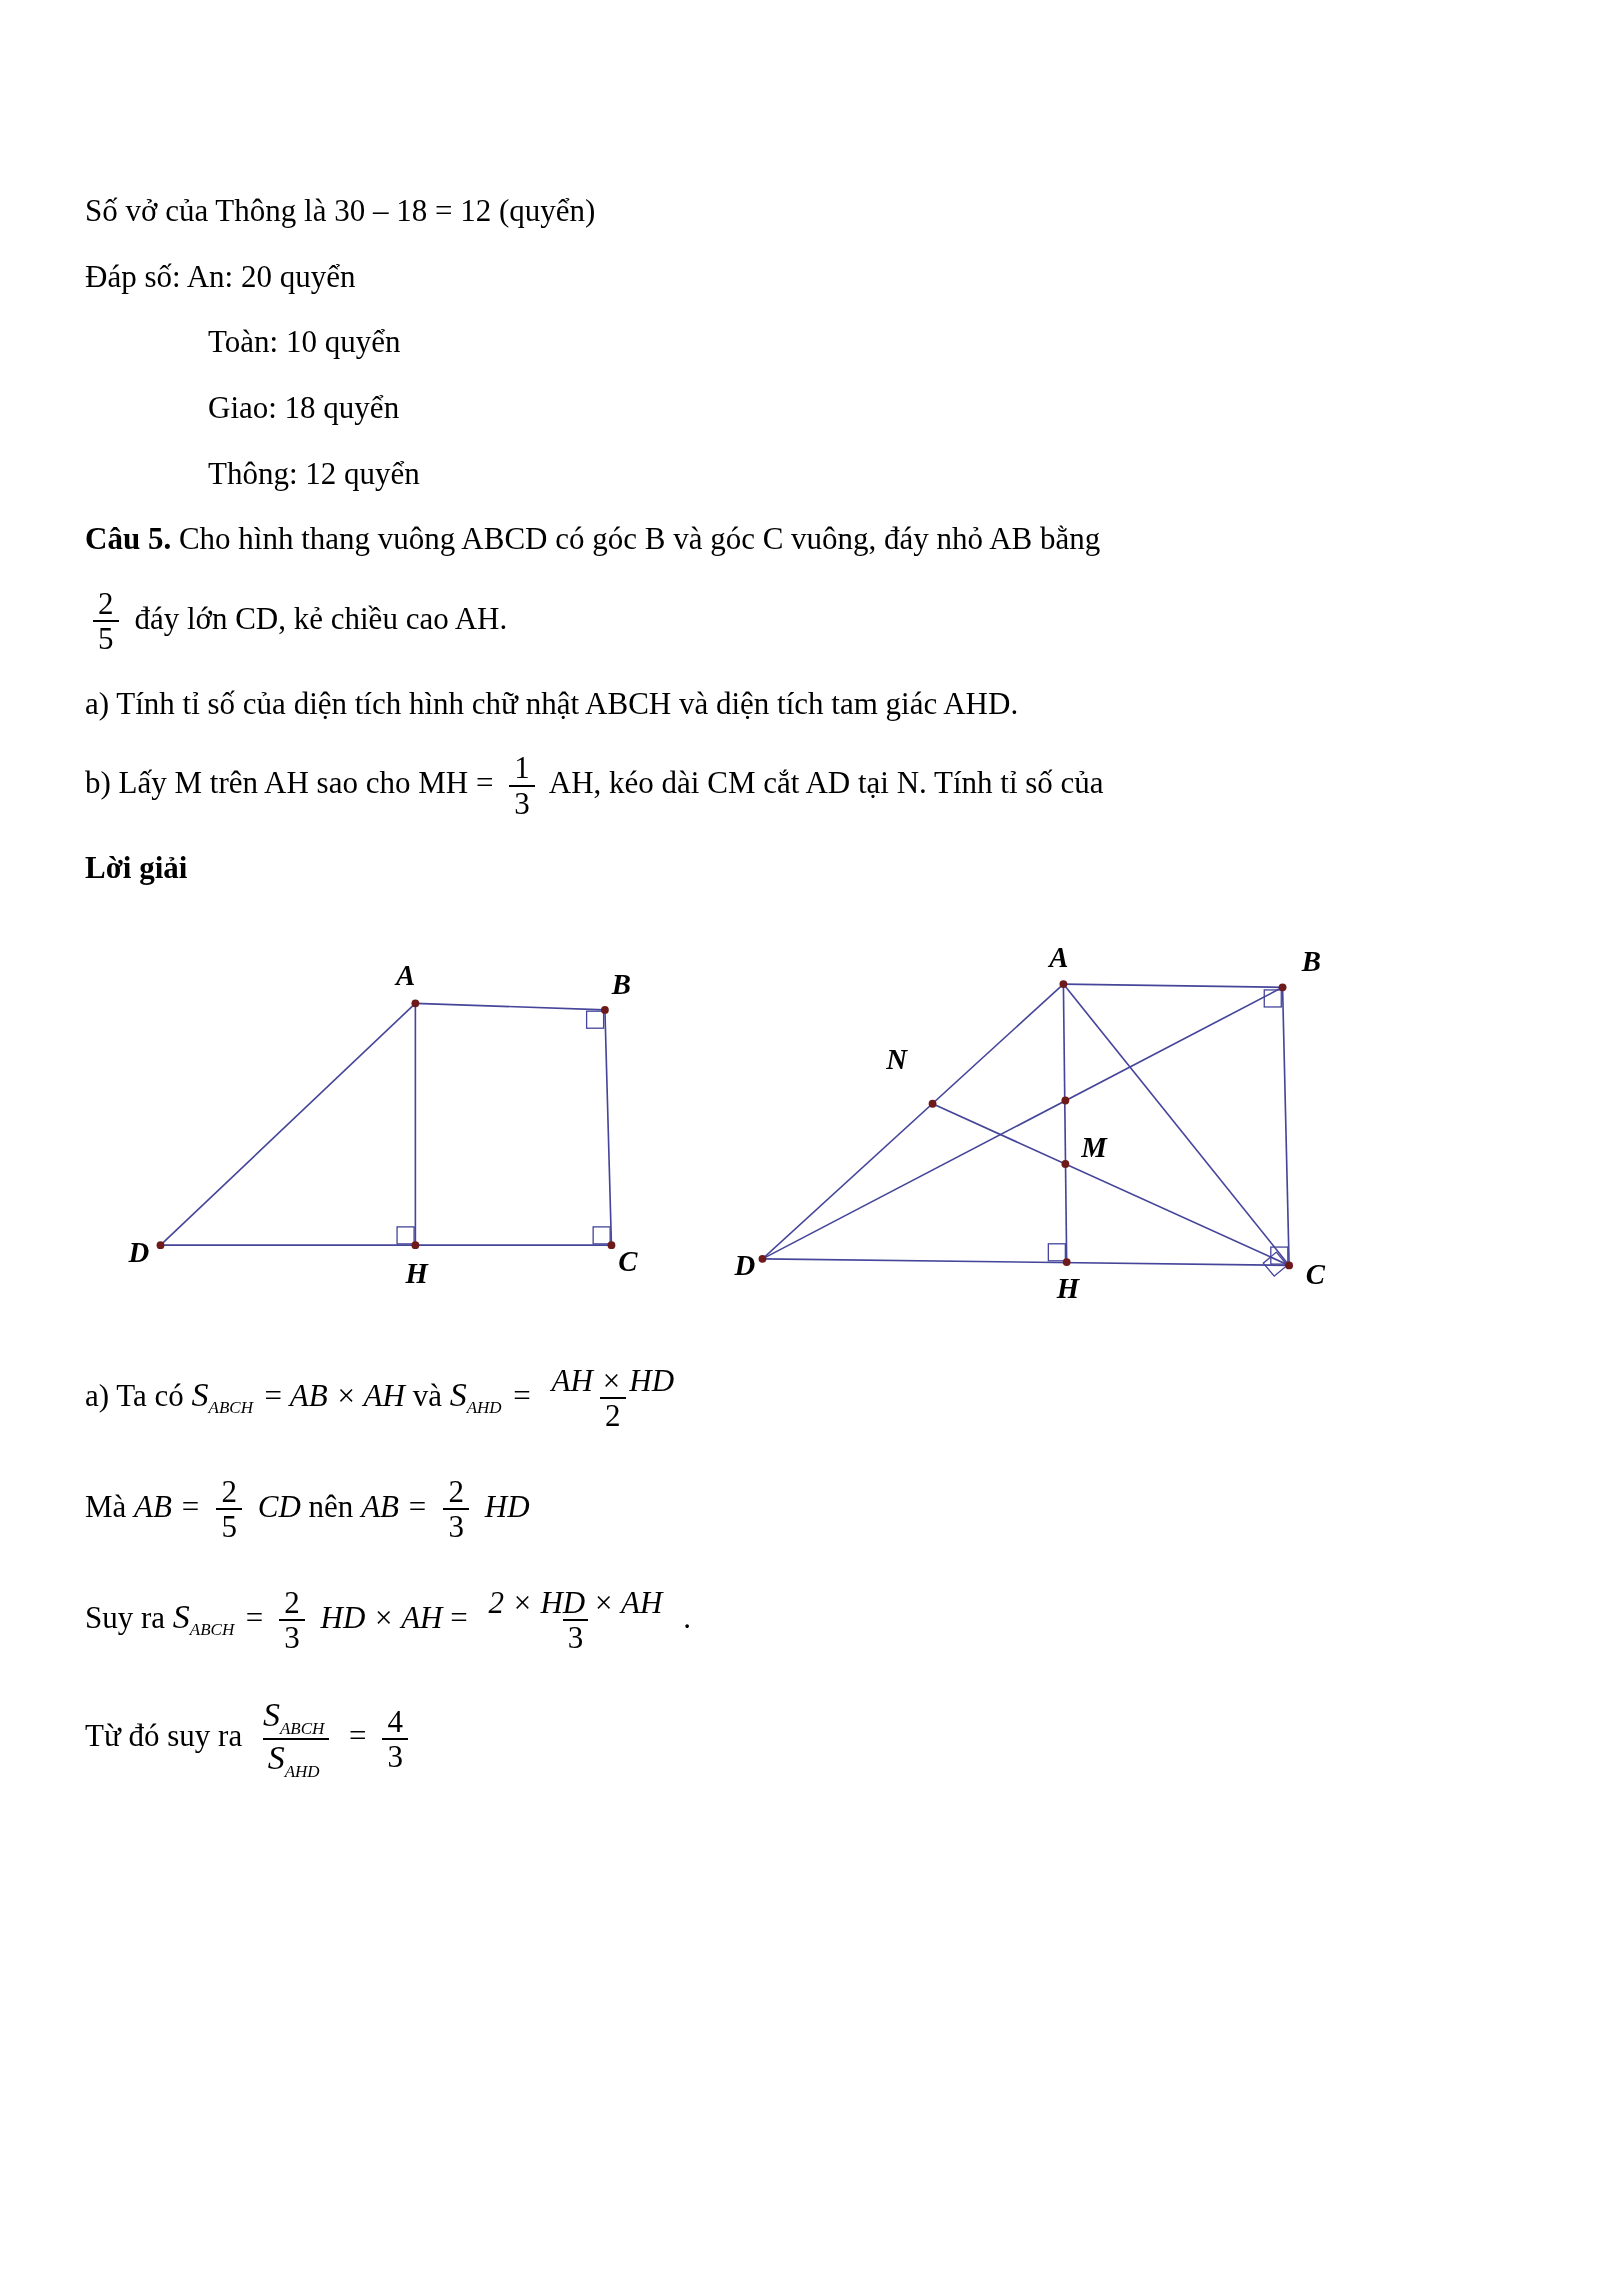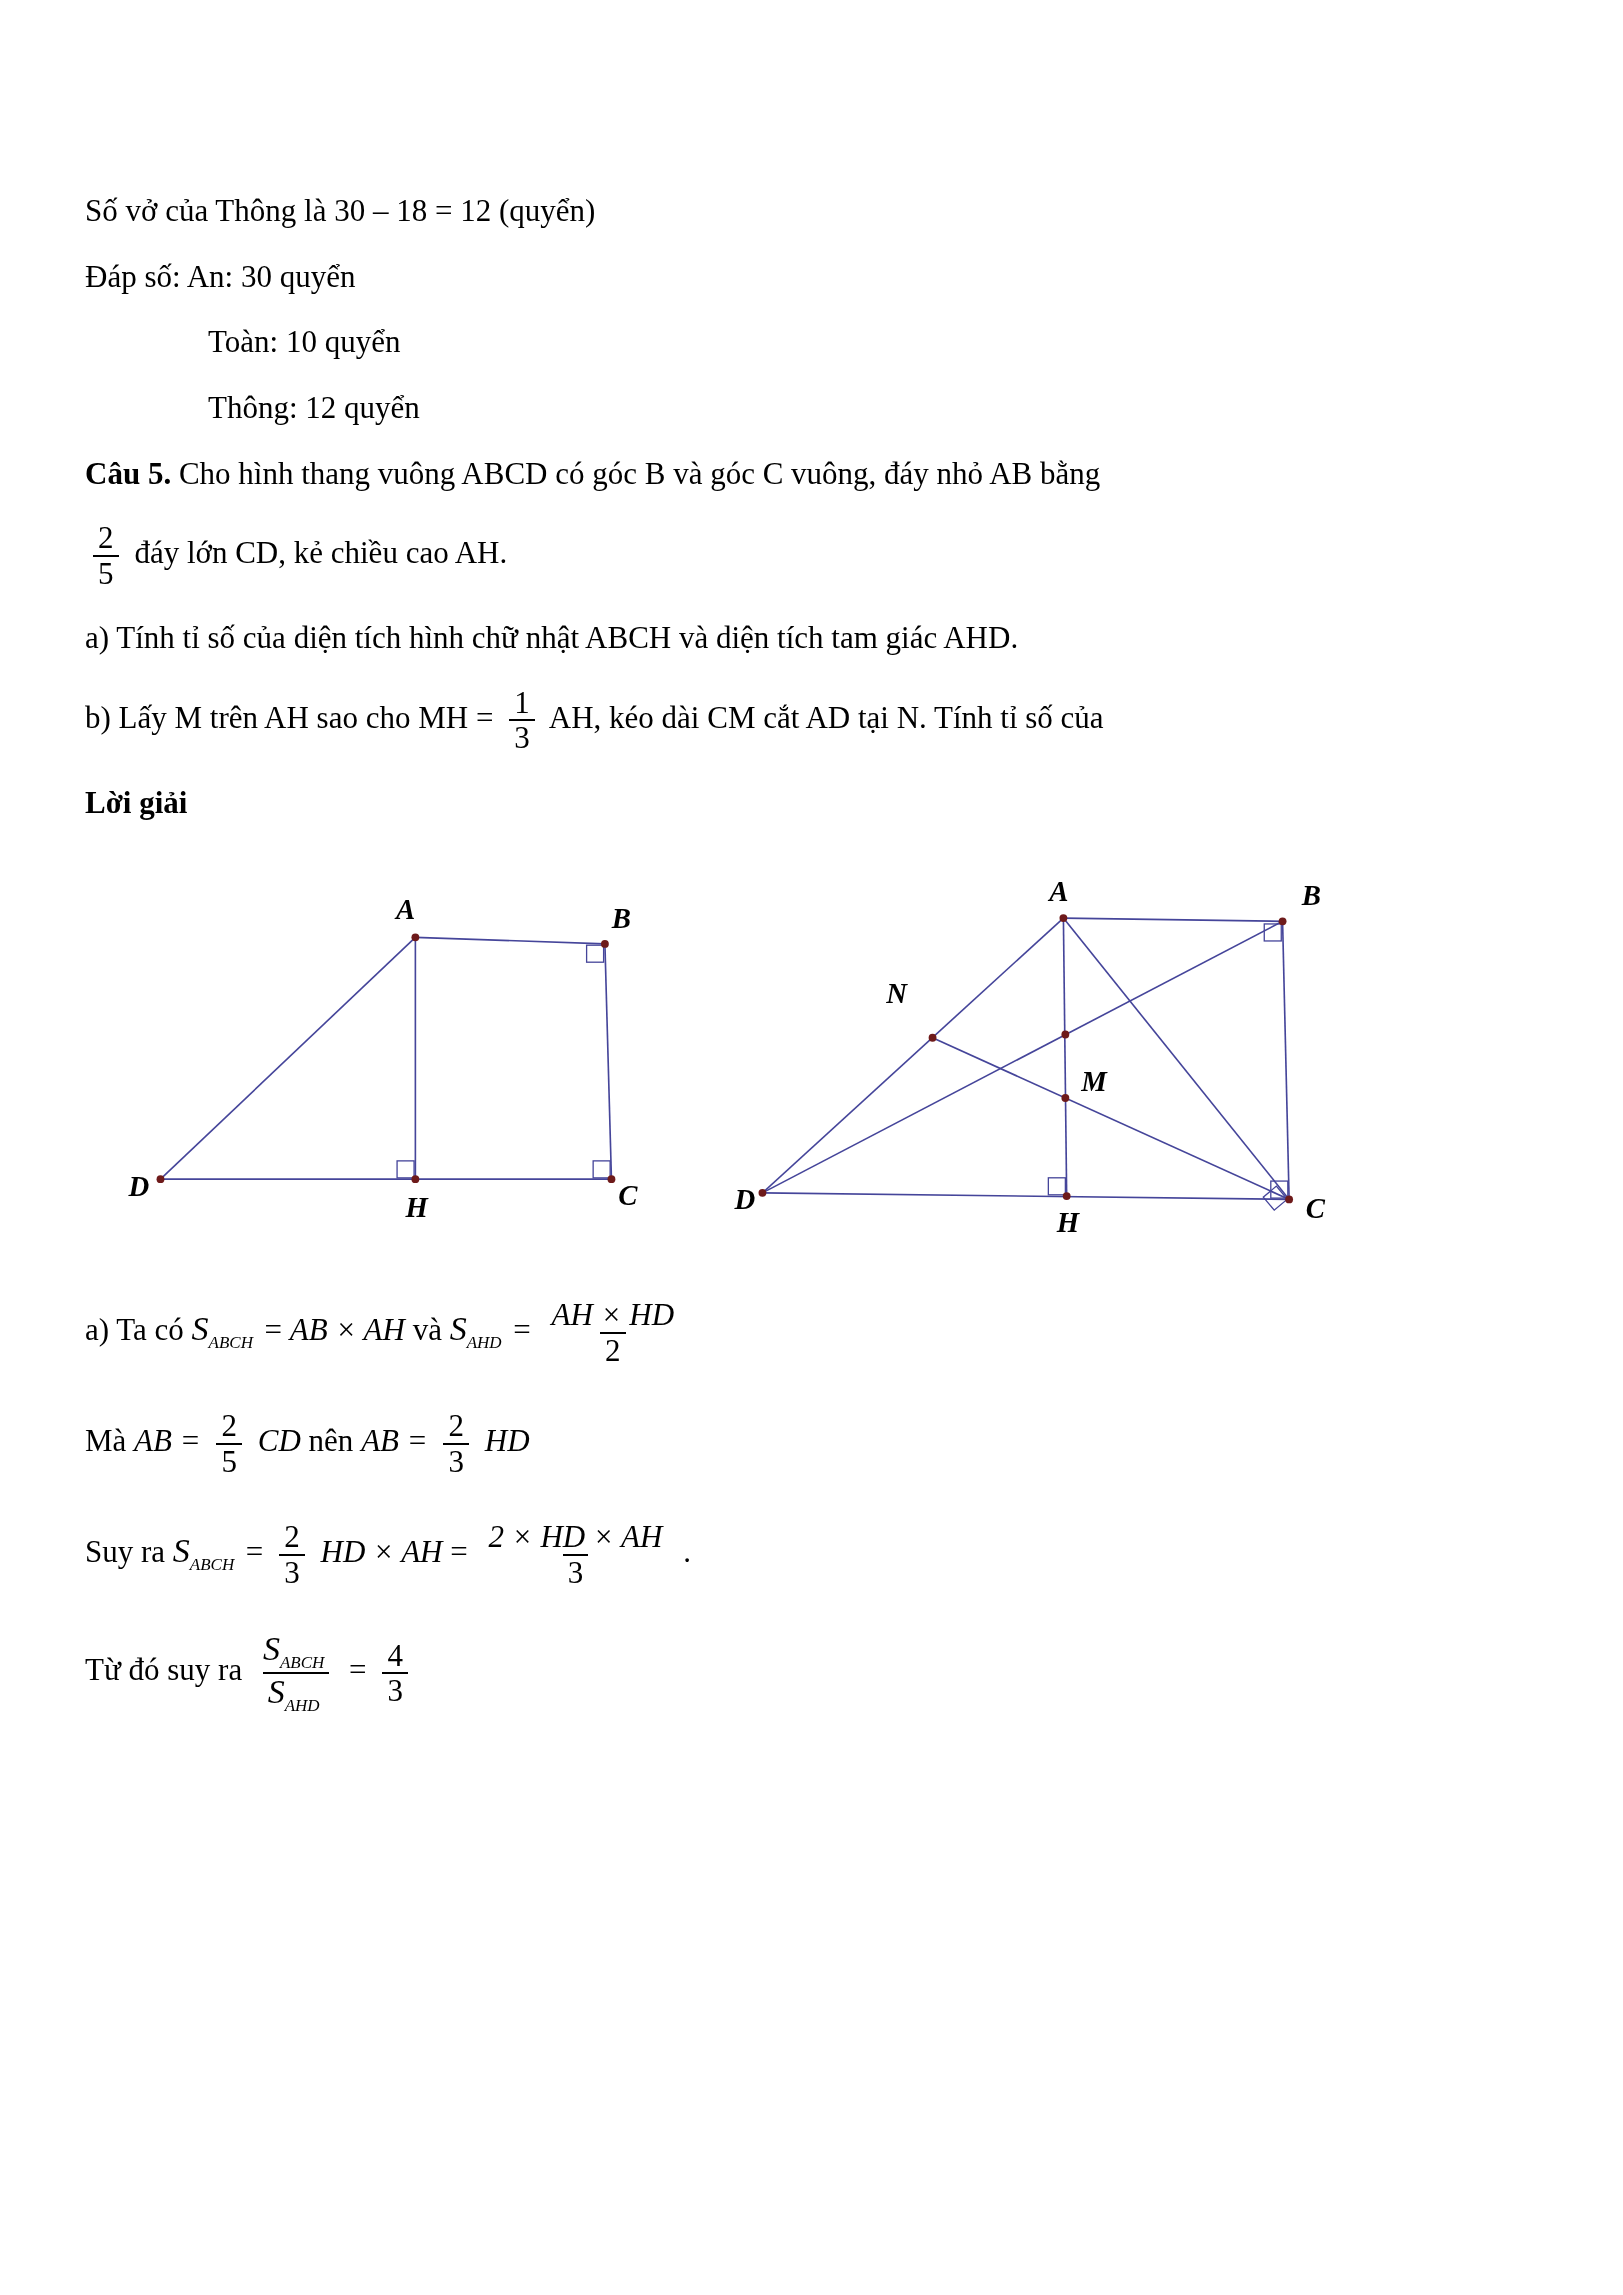--- a/index.html
+++ b/index.html
@@ -38,24 +38,27 @@
 <body>
 
 <div class="page">
 
   <p class="para">
     <span>Số vở của Thông là 30 – 18 = 12 (quyển)</span>
   </p>
 
   <p class="para">
     <span>Đáp số:</span>
-    <span>An: 30 quyển</span>
+    <span>An: 20 quyển</span>
   </p>
   <p class="para indent1">
     <span>Toàn: 10 quyển</span>
+  </p>
+  <p class="para indent1">
+    <span>Giao: 18 quyển</span>
   </p>
   <p class="para indent1">
     <span>Thông: 12 quyển</span>
   </p>
 
   <p class="para">
     <span class="bold">Câu 5.</span>
     <span>Cho hình thang vuông ABCD có góc B và góc C vuông, đáy nhỏ AB bằng</span>
   </p>
 

